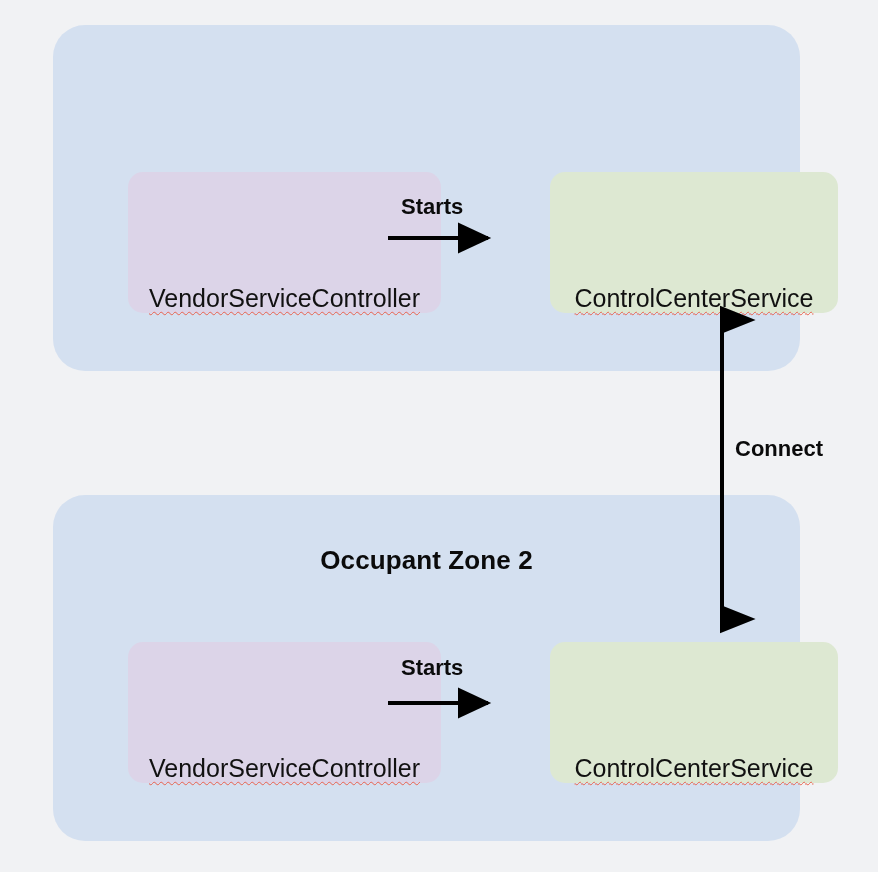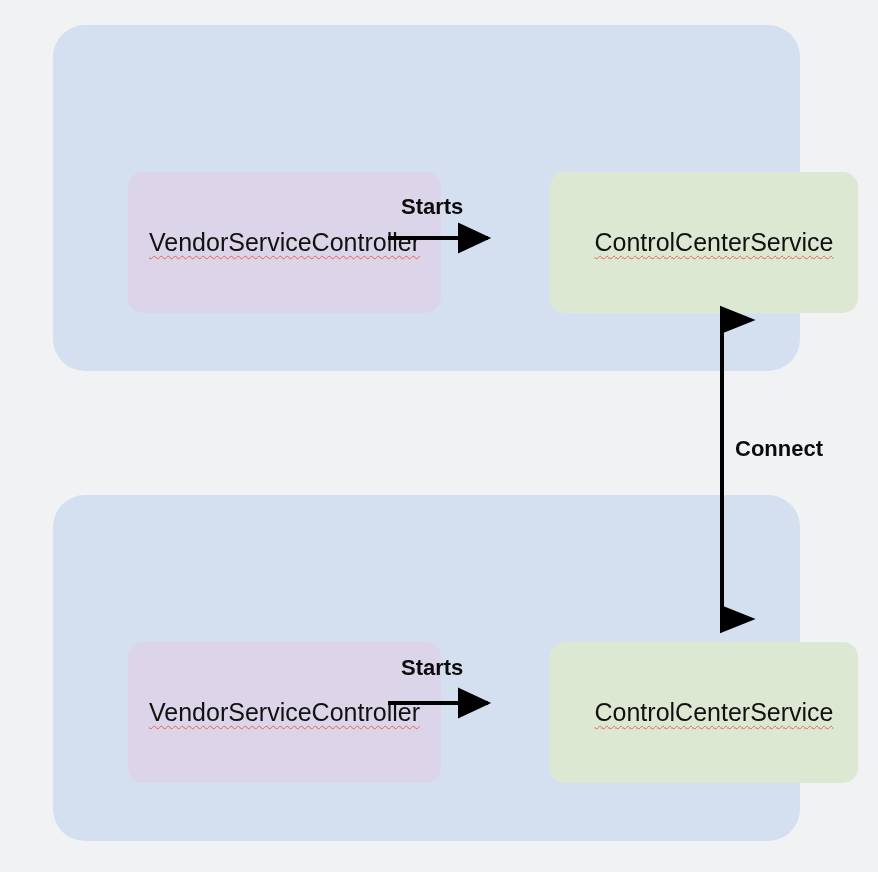--- a/index.html
+++ b/index.html
@@ -41,21 +41,21 @@
     letter-spacing: 0.1px;
   }
   #zone-1 .zone-title { top: 50px; }
   #zone-2 .zone-title { top: 50px; }
 
   
   .node {
     position: absolute;
     border-radius: 15px;
     display: flex;
-    align-items: center;
+    align-items: flex-end;
     justify-content: center;
   }
   .node-label {
     font-size: 25px;
     color: #111111;
     white-space: nowrap;
     text-decoration: underline wavy #e8614d;
     text-decoration-thickness: 1px;
     text-underline-offset: 4px;
   }
@@ -63,21 +63,20 @@
     background: #dcd4e8;
     left: 75px;
     width: 313px;
     height: 141px;
   }
   .node.control {
     background: #dde8d2;
     left: 497px;
     width: 288px;
     height: 141px;
-    padding-left: 20px;
   }
   #zone-1 .node { top: 147px; }
   #zone-2 .node { top: 147px; }
 
   
   .edge-label {
     position: absolute;
     font-size: 22px;
     color: #0b0b0b;
     white-space: nowrap;
@@ -108,20 +107,21 @@
     <div class="node vendor">
       <span class="node-label">VendorServiceController</span>
     </div>
 
     <div class="node control">
       <span class="node-label">ControlCenterService</span>
     </div>
   </div>
 
   <div class="zone" id="zone-2">
+    <div class="zone-title">Occupant Zone 2</div>
 
     <div class="node vendor">
       <span class="node-label">VendorServiceController</span>
     </div>
 
     <div class="node control">
       <span class="node-label">ControlCenterService</span>
     </div>
   </div>
 

